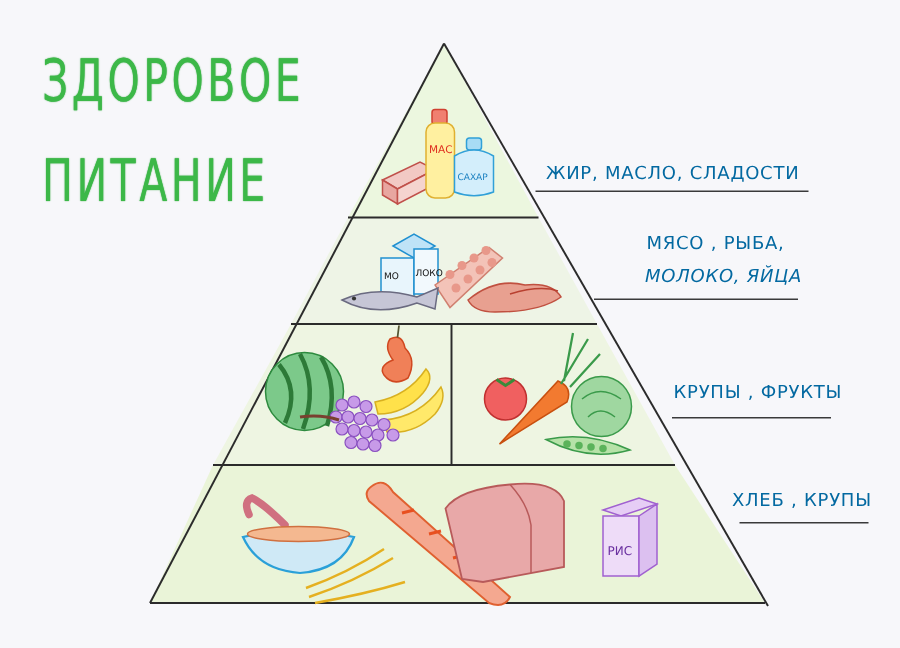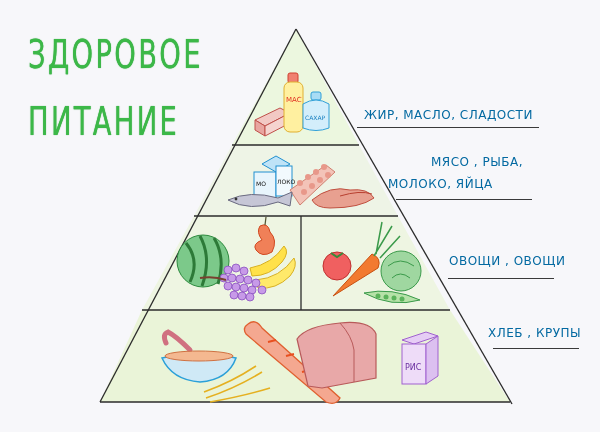--- a/index.html
+++ b/index.html
@@ -188,20 +188,20 @@
       <polygon points="426,344 438,336 438,376 426,384" fill="#dcc0f0" stroke="#a060d0"></polygon>
       <text x="405" y="370" font-size="8" fill="#6a30a0" font-family="DejaVu Sans, sans-serif">РИС</text>
     </g>
   </g>
 </svg>
 
 <div class="label" style="left:364px; top:105px;">ЖИР, МАСЛО, СЛАДОСТИ</div>
 <div class="uline" style="left:357px; top:127px; width:182px;"></div>
 
 <div class="label" style="left:407px; top:152px;margin-left:24px;">МЯСО , РЫБА,</div>
-<div class="label" style="left:388px; top:174px;">МОЛОКО, ЯЙЦА</div>
+<div class="label" style="left:430px; top:174px;font-style:italic;">МОЛОКО, ЯЙЦА</div>
 <div class="uline" style="left:396px; top:199px; width:136px;"></div>
 
-<div class="label" style="left:449px; top:251px;">ОВОЩИ , ОВОЩИ</div>
+<div class="label" style="left:449px; top:251px;">КРУПЫ , ФРУКТЫ</div>
 <div class="uline" style="left:448px; top:278px; width:106px;"></div>
 
 <div class="label" style="left:488px; top:323px;text-align:right;">ХЛЕБ , КРУПЫ</div>
 <div class="uline" style="left:493px; top:348px; width:86px;"></div>
 
 </body></html>

